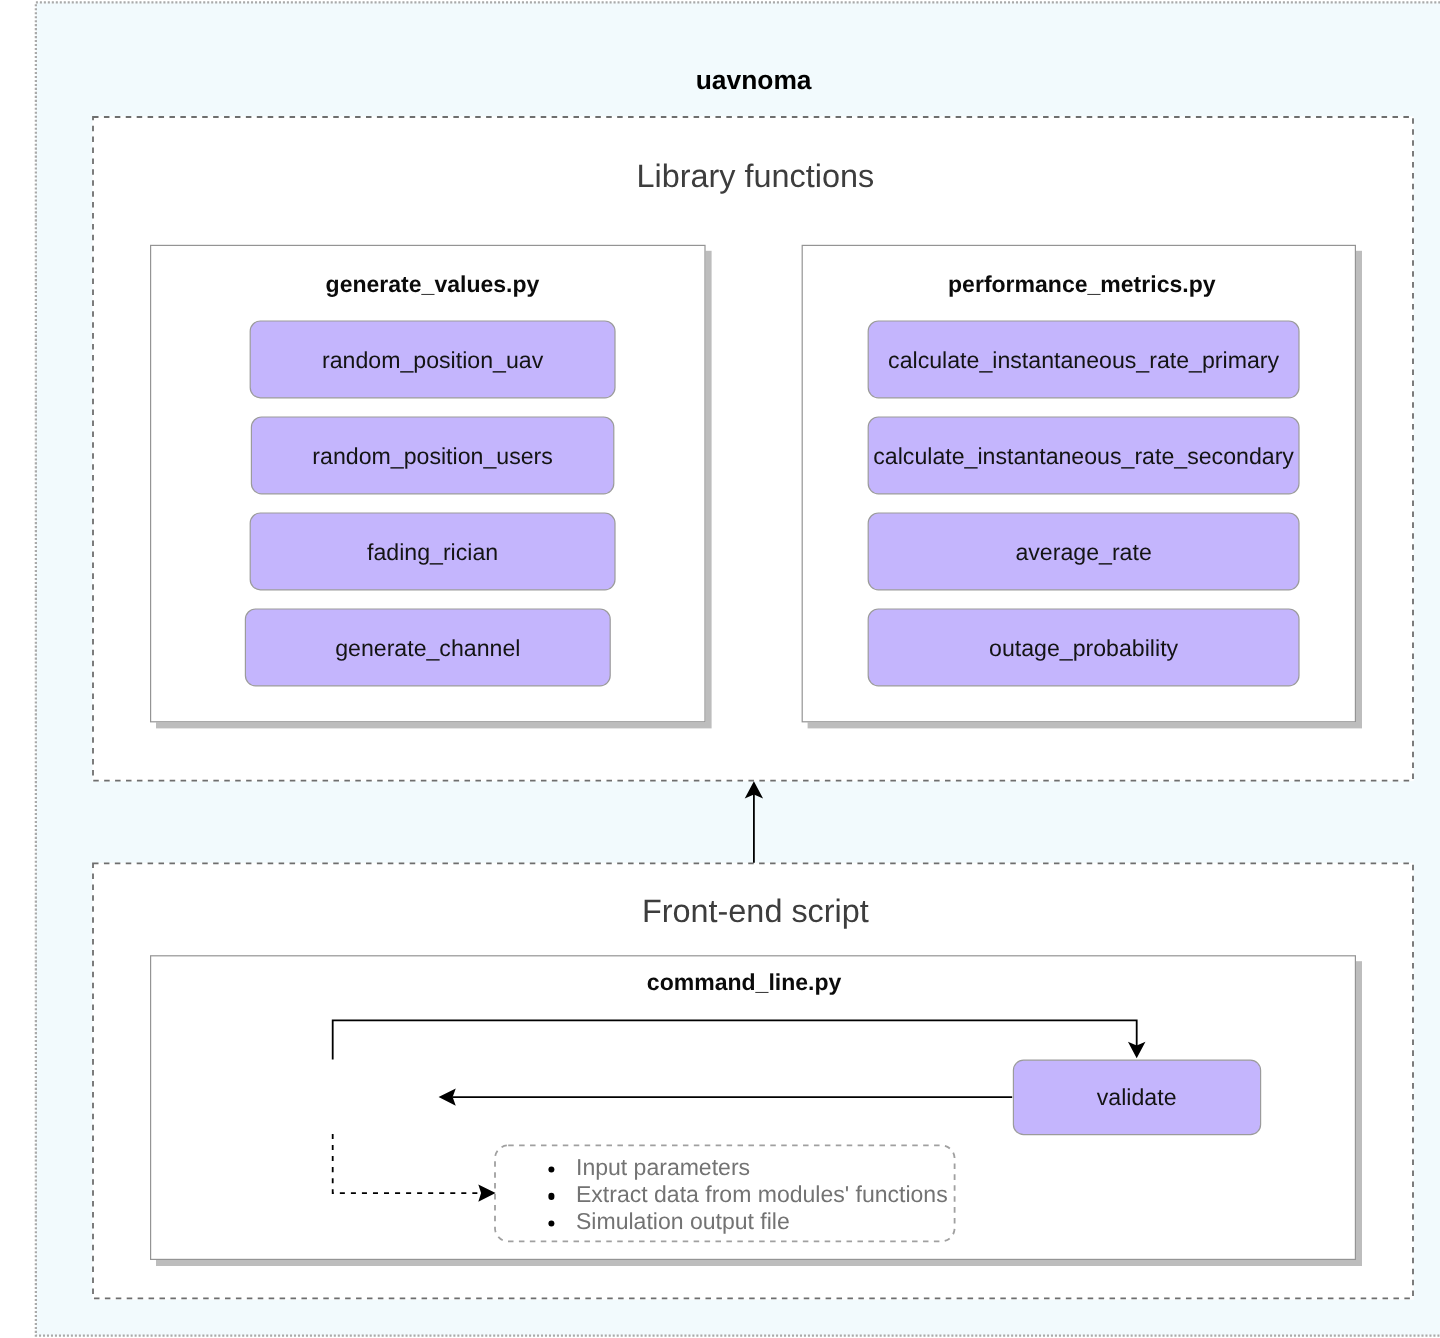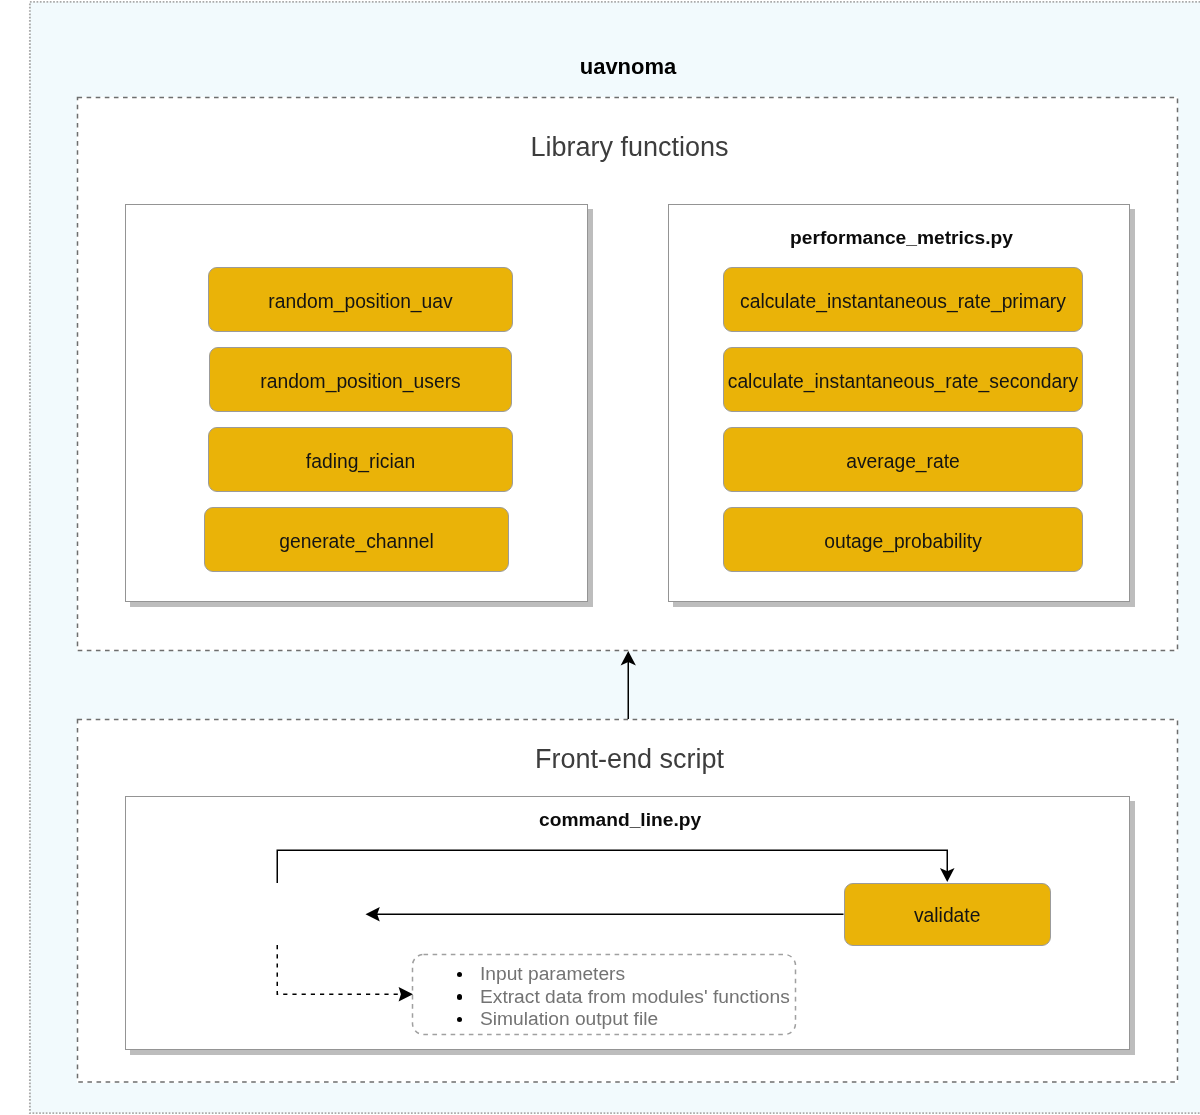--- a/index.html
+++ b/index.html
@@ -69,21 +69,21 @@
     left: 0; width: 100%;
     text-align: center;
     font-size: 19.2px;
     font-weight: bold;
     color: #0b0b0b;
   }
   
   .fn {
     position: absolute;
     box-sizing: border-box;
-    background: #eab308;
+    background: #c4b5fd;
     border: 1.3px solid #9b9b9b;
     border-radius: 9px;
     display: flex;
     align-items: center;
     justify-content: center;
     padding-top: 4px;
     font-size: 19.3px;
     color: #141414;
   }
   svg.edges { position: absolute; left: 0; top: 0; width: 1200px; height: 1115px; overflow: visible; }
@@ -110,20 +110,21 @@
 
 <div id="page">
   <div class="outer-frame"></div>
   <div class="diagram-title">uavnoma</div>
 
   <div class="subgraph" id="sg-library"></div>
   <div class="subgraph-label" style="top:132px;">Library functions</div>
 
   <div class="card-shadow" style="left:101.5px; top:208.5px; width:463px; height:398px;"></div>
   <div class="card" id="card-gen"></div>
+  <div class="card-title" style="left:132.4px; width:400px; top:227px;">generate_values.py</div>
 
   <div class="fn" style="left:180px; top:267px; width:305px; height:65px;">random_position_uav</div>
   <div class="fn" style="left:180px; top:427px; width:305px; height:65px;">fading_rician</div>
   <div class="fn" style="left:181px; top:347px; width:303px; height:65px;">random_position_users</div>
   <div class="fn" style="left:176px; top:507px; width:305px; height:65px;">generate_channel</div>
 
   <div class="card-shadow" style="left:644.5px; top:208.5px; width:462px; height:398px;"></div>
   <div class="card" id="card-perf"></div>
   <div class="card-title" style="left:673.5px; width:400px; top:227px;">performance_metrics.py</div>
 

